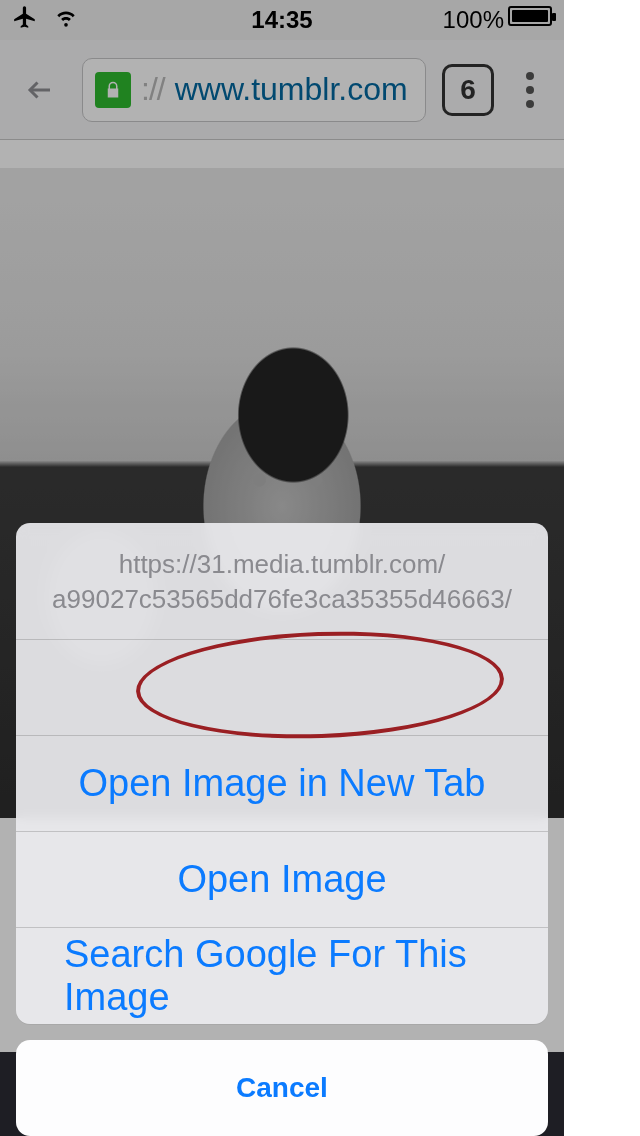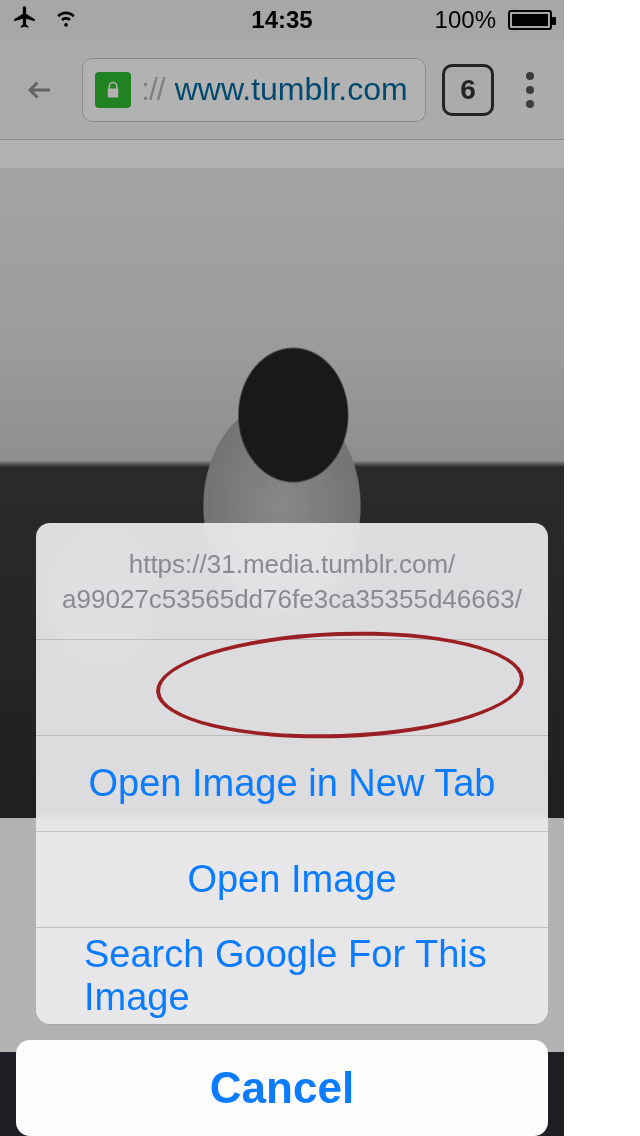--- a/index.html
+++ b/index.html
@@ -16,21 +16,21 @@
       top: 0; left: 0; right: 0;
       height: 40px;
       display: flex;
       align-items: center;
       justify-content: space-between;
       padding: 0 12px;
       font-size: 24px;
       color: #000;
     }
     .statusbar .left { display: flex; align-items: center; gap: 14px; }
-    .statusbar .right { display: flex; align-items: center; gap: 8px; }
+    .statusbar .right { display: flex; align-items: flex-start; }
     .statusbar .time { position: absolute; left: 0; right: 0; text-align: center; font-weight: 600; font-size: 24px; pointer-events: none;}
     .battery-body {
       display:inline-block; width:44px; height:20px; border:2px solid #000; border-radius:3px; position:relative; margin-left:4px;
     }
     .battery-body::after { content:""; position:absolute; right:-6px; top:5px; width:4px; height:8px; background:#000; border-radius:1px; }
     .battery-fill { position:absolute; inset:2px; background:#000; border-radius:1px; }
 
     
     .toolbar {
       position: absolute;
@@ -111,21 +111,20 @@
       position:absolute;
       left:16px; right:16px; bottom:0;
       display:flex; flex-direction:column;
     }
     .sheet-group {
       background:rgba(235,235,238,0.93);
       border-radius:14px;
       overflow:hidden;
       box-shadow:0 1px 0 rgba(0,0,0,0.05);
       backdrop-filter: blur(6px);
-      margin-left: 20px;
     }
     .sheet-header {
       padding:24px 20px 22px;
       text-align:center;
       font-size:26px;
       line-height:1.35;
       color:#8a8a8f;
       border-bottom:1px solid rgba(120,120,120,0.35);
       word-break:break-all;
     }
@@ -139,21 +138,21 @@
     }
     .sheet-item:last-child { border-bottom:none;padding-left:48px; }
     .cancel-group {
       margin-top:16px;
       background:#fdfdfe;
       border-radius:14px;
     }
     .cancel-item {
       height:96px;
       display:flex;align-items:center;justify-content:center;
-      font-size:44px;
+      font-size:28px;
       font-weight:600;
       color:#0b7bff;
     }
 
     
     .annot-ellipse {
       position:absolute;
       border:4px solid #9a1f23;
       border-radius:50%;
       pointer-events:none;

